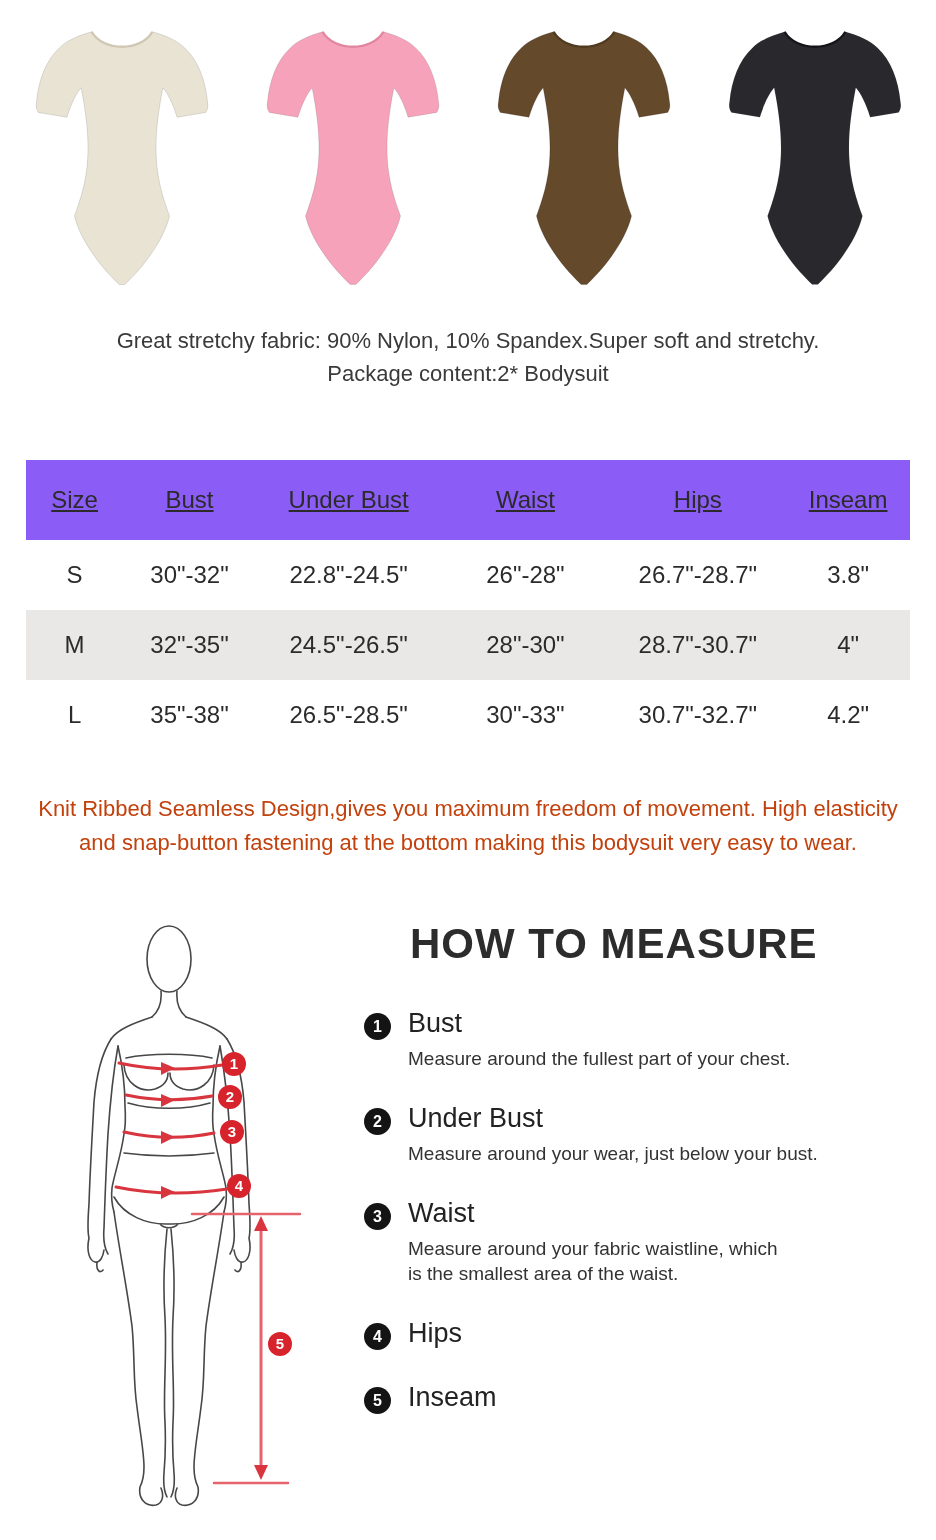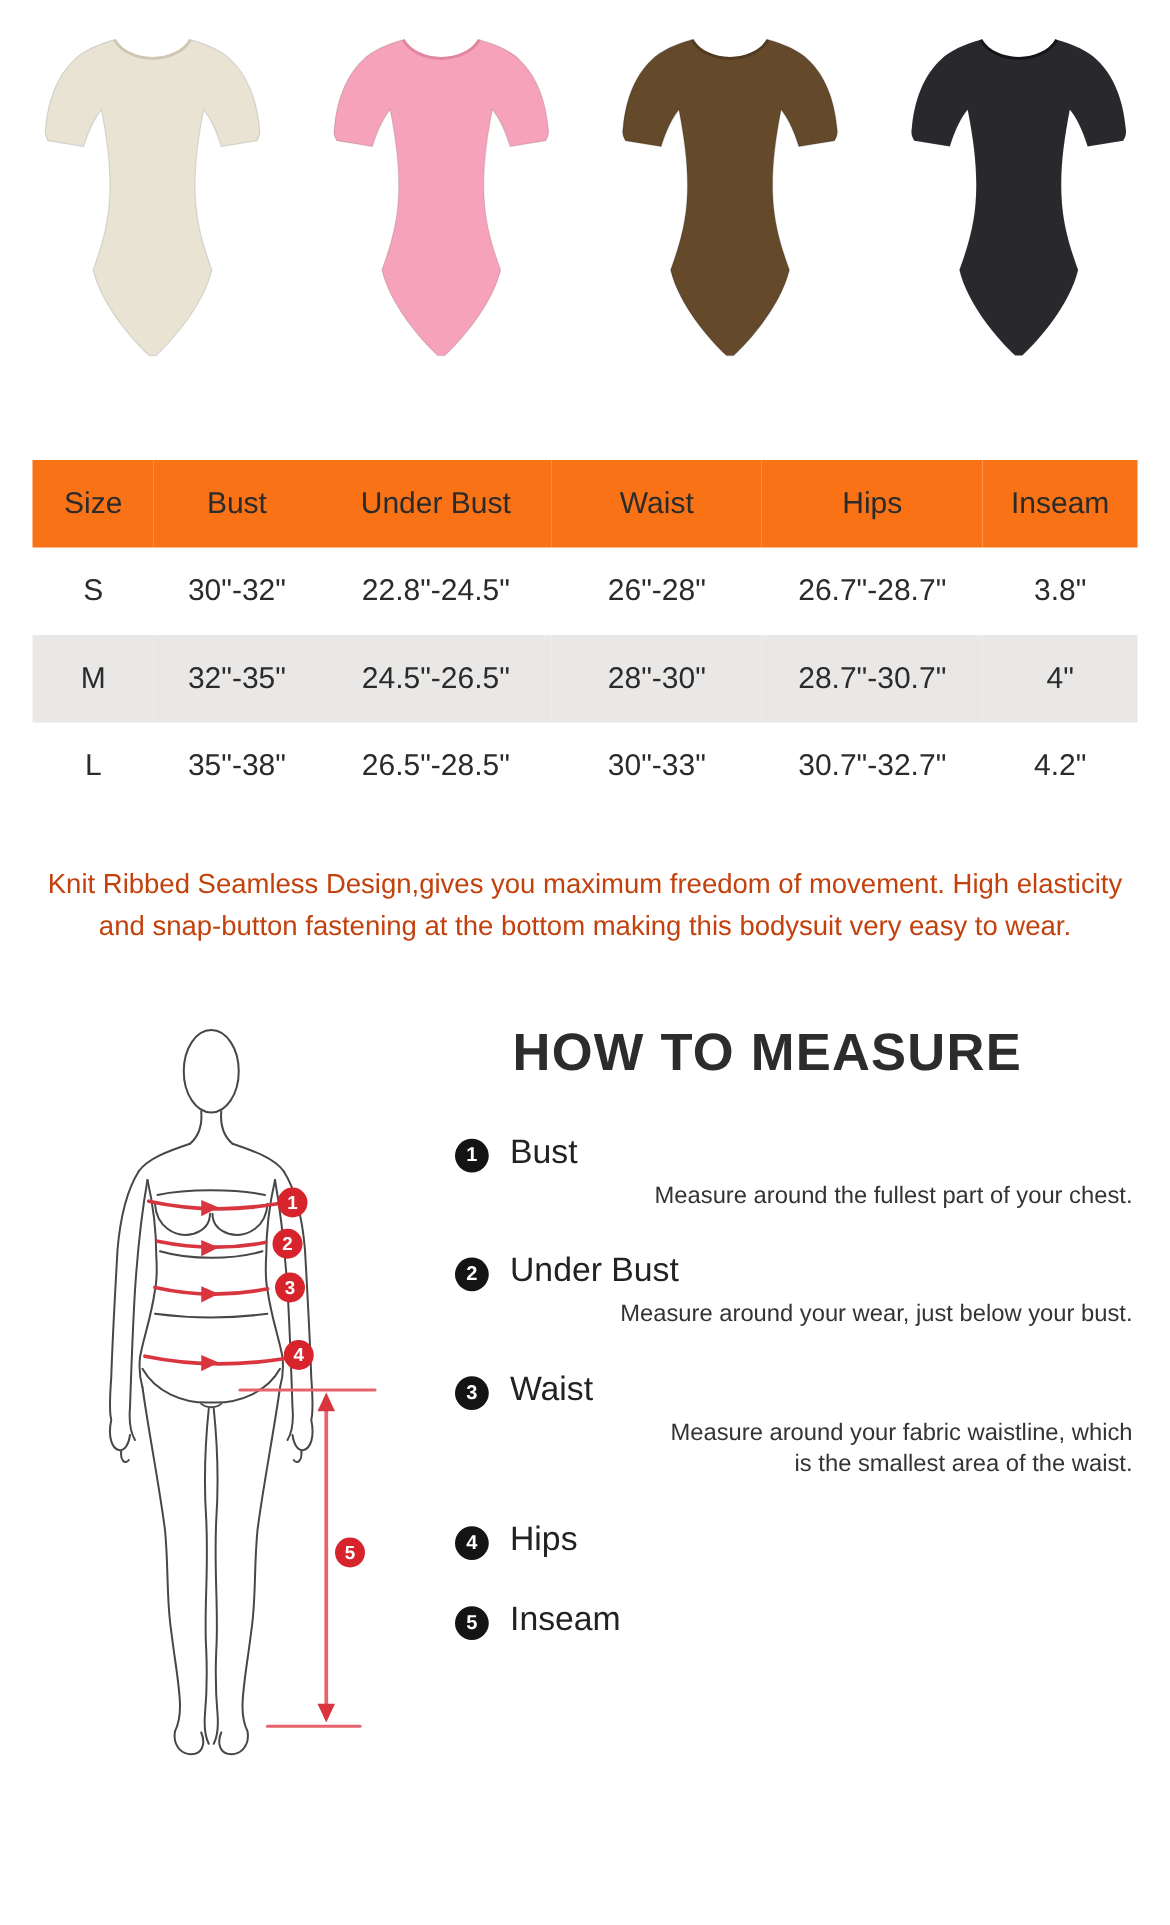--- a/index.html
+++ b/index.html
@@ -11,38 +11,38 @@
   .products { display:flex; justify-content:space-around; align-items:flex-start; padding:8px 6px 0; height:298px; }
   .product { width:226px; display:flex; justify-content:center; }
   .suit { width:190px; height:285px; }
 
   
   .desc { text-align:center; font-size:22px; line-height:33px; color:#3a3a3a; margin-top:26px; }
 
   
   table.size-table { width:884px; margin:70px auto 0; border-collapse:collapse; text-align:center; font-size:24px; color:#2b2b2b; table-layout:fixed; }
   table.size-table th { font-weight:normal; }
-  table.size-table thead tr { background:#f97316; height:70px; }
+  table.size-table thead tr { background:#8b5cf6; height:80px;text-decoration:underline; }
   table.size-table tbody tr { height:70px; }
   table.size-table tbody tr.alt { background:#eae8e7; }
   col.c1{width:11%} col.c2{width:15%} col.c3{width:21%} col.c4{width:19%} col.c5{width:20%} col.c6{width:14%}
 
   
   .design-note { width:872px; margin:42px auto 0; text-align:center; font-size:22px; line-height:34px; color:#c2410c; }
 
   
   .measure { display:flex; margin-top:56px; padding-left:64px; }
   .diagram-wrap { flex:none; width:290px; }
   .diagram { width:286px; height:600px; }
   .steps-col { flex:1; padding:4px 30px 0 10px; }
   .htm-title { font-size:42px; font-weight:600; letter-spacing:1px; color:#2c2c2c; padding-left:46px; margin-bottom:40px; }
   .step { display:grid; grid-template-columns:44px 1fr; margin-bottom:32px; }
   .badge { width:27px; height:27px; border-radius:50%; background:#141414; color:#fff; font-size:16px; font-weight:bold; display:flex; align-items:center; justify-content:center; margin-top:5px; }
   .step h3 { font-size:27px; font-weight:500; color:#222; }
-  .step p { margin-top:7px; font-size:19px; line-height:25px; color:#333; white-space:pre-line;text-align:right; }
+  .step p { margin-top:7px; font-size:19px; line-height:25px; color:#333; white-space:pre-line; }
 
   
   .outline { stroke:#474747; stroke-width:1.6; fill:none; stroke-linecap:round; }
   .tape { stroke-width:3; fill:none; stroke-linecap:round; }
   .thinred { stroke-width:2.5; fill:none; stroke-linecap:round; }
   .vline { stroke-width:3; fill:none; }
   .marker-num { font-family:"Liberation Sans", sans-serif; font-size:15px; font-weight:bold; fill:#ffffff; text-anchor:middle; }
   .collar { fill:none; stroke-width:2.5; }
 </style>
 </head>
@@ -70,20 +70,24 @@
       </svg>
     </div>
     <div class="product">
       <svg class="suit" viewBox="0 0 200 300">
         <path stroke="rgba(255,255,255,0.06)" stroke-width="1" d="M 68,25 C 80,46 120,46 132,25 C 146,29 158,34 166,42 C 180,55 188,76 190,99 C 191,104 190,107 188,110 L 158,115 C 153,99 148,90 143,84 C 138,110 135,133 136,156 C 137,182 144,202 150,219 C 143,248 118,277 103,291 L 97,291 C 82,277 57,248 50,219 C 56,202 63,182 64,156 C 65,133 62,110 57,84 C 52,90 47,99 42,115 L 12,110 C 10,107 9,104 10,99 C 12,76 20,55 34,42 C 42,34 54,29 68,25 Z" fill="#29282c"></path>
         <path class="collar" d="M 68,25 C 80,46 120,46 132,25" stroke="#151418"></path>
       </svg>
     </div>
   </div>
 
+  <div class="desc">
+    <div>Great stretchy fabric: 90% Nylon, 10% Spandex.Super soft and stretchy.</div>
+    <div>Package content:2* Bodysuit</div>
+  </div>
 
   <table class="size-table">
     <colgroup>
         <col class="c1">
         <col class="c2">
         <col class="c3">
         <col class="c4">
         <col class="c5">
         <col class="c6">
       </colgroup>

